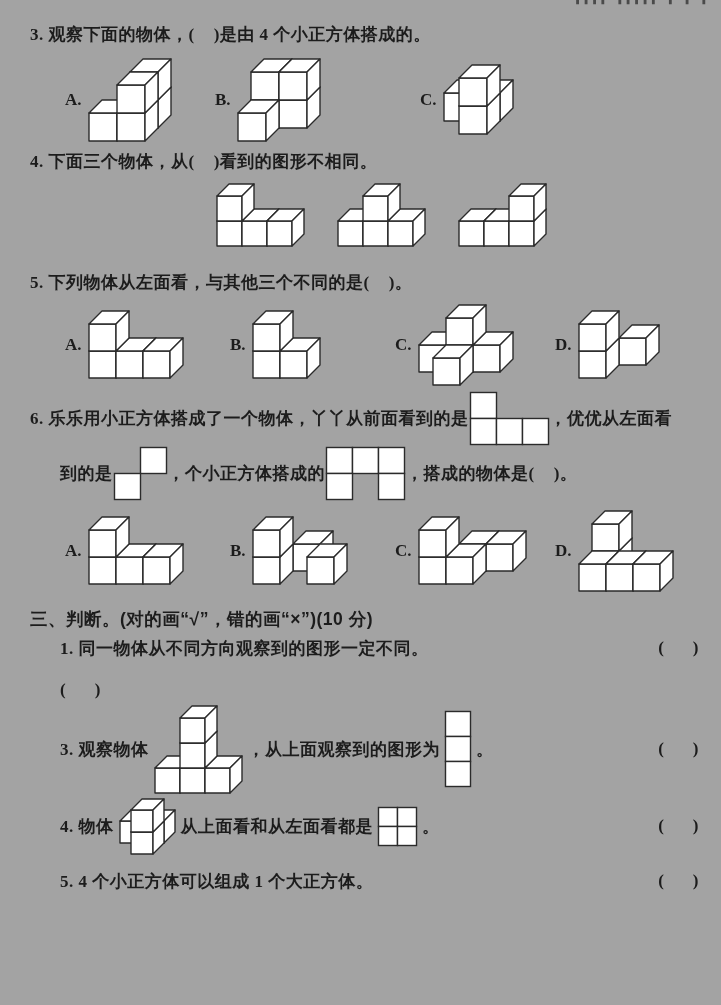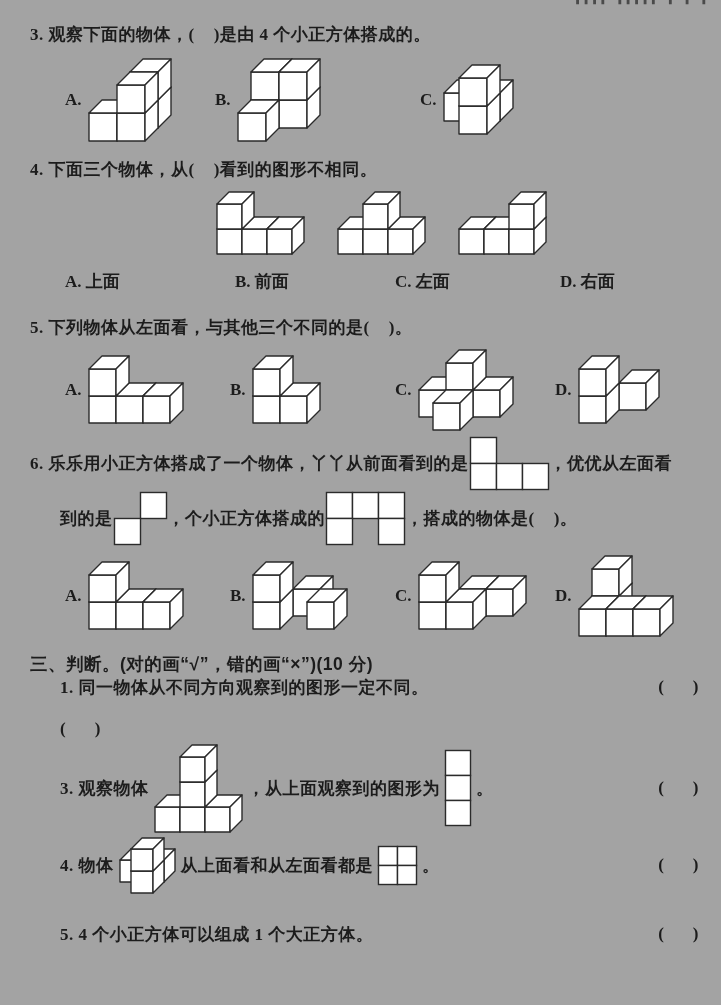--- a/index.html
+++ b/index.html
@@ -18,21 +18,21 @@
     position:absolute;top:-6px;right:10px;
     height:12px;overflow:hidden;
     font-size:9px;letter-spacing:3px;color:#4a4a4a;
     font-family:"DejaVu Sans Mono",monospace;
   }
   .qtext{
     font-size:17px;font-weight:600;line-height:1.35;
     margin:0;letter-spacing:.5px;
   }
   .q3-text{margin-top:24px;}
-  .q4-text{margin-top:16px;}
+  .q4-text{margin-top:8px;}
   .q5-text{margin-top:24px;}
   .q6-line{display:flex;align-items:center;font-size:17px;font-weight:600;letter-spacing:.5px;}
   .q6-line1{margin-top:4px;}
   .q6-line2{padding-left:30px;}
   .figrow{display:flex;align-items:center;}
   .q3-row{margin:10px 0 0 35px;}
   .q3-row .opt:nth-child(1){width:150px;}
   .q3-row .opt:nth-child(2){width:205px;}
   .q4-figrow{margin:8px 0 0 185px;gap:30px;align-items:flex-end;}
   .q4-optrow{display:flex;margin:14px 0 0 35px;font-size:17px;font-weight:600;}
@@ -52,25 +52,25 @@
   .cubefig svg,.gridfig svg{display:block;}
   .sec-heading{
     margin:14px 0 0 0;
     font-size:17.5px;font-weight:700;letter-spacing:.5px;
     font-family:"Liberation Sans","DejaVu Sans",sans-serif;
   }
   .jrow{
     display:flex;justify-content:space-between;align-items:center;
     padding-left:30px;font-size:17px;font-weight:700;letter-spacing:.5px;
   }
-  .jrow-1{margin-top:0;}
+  .jrow-1{margin-top:6px;}
   .jrow-2{margin-top:20px;}
   .jrow-3{margin-top:4px;}
   .jrow-4{margin-top:2px;}
-  .jrow-5{margin-top:28px;}
+  .jrow-5{margin-top:14px;}
   .jleft{display:flex;align-items:center;gap:4px;}
   .jans{font-weight:600;white-space:pre;}
 </style>
 </head>
 <body>
 
 <div class="page">
 
   <div class="header-marks">▖▖▖▖ ▖▖▖▖▖ ▖ ▖ ▖</div>
 
@@ -188,26 +188,20 @@
             <polygon points="52.0,64.0 64.0,52.0 64.0,27.0 52.0,39.0" fill="#ffffff" stroke="#2b2b2b" stroke-width="1.4" stroke-linejoin="round"></polygon>
             <polygon points="52.0,64.0 77.0,64.0 77.0,39.0 52.0,39.0" fill="#ffffff" stroke="#2b2b2b" stroke-width="1.4" stroke-linejoin="round"></polygon>
             <polygon points="52.0,39.0 64.0,27.0 89.0,27.0 77.0,39.0" fill="#ffffff" stroke="#2b2b2b" stroke-width="1.4" stroke-linejoin="round"></polygon>
             <polygon points="77.0,64.0 89.0,52.0 89.0,27.0 77.0,39.0" fill="#ffffff" stroke="#2b2b2b" stroke-width="1.4" stroke-linejoin="round"></polygon>
             <polygon points="52.0,39.0 77.0,39.0 77.0,14.0 52.0,14.0" fill="#ffffff" stroke="#2b2b2b" stroke-width="1.4" stroke-linejoin="round"></polygon>
             <polygon points="52.0,14.0 64.0,2.0 89.0,2.0 77.0,14.0" fill="#ffffff" stroke="#2b2b2b" stroke-width="1.4" stroke-linejoin="round"></polygon>
             <polygon points="77.0,39.0 89.0,27.0 89.0,2.0 77.0,14.0" fill="#ffffff" stroke="#2b2b2b" stroke-width="1.4" stroke-linejoin="round"></polygon>
           </svg>
         </span>
     </div>
-    <div class="q4-optrow">
-      <span class="optcell">A. 上面</span>
-      <span class="optcell">B. 前面</span>
-      <span class="optcell">C. 左面</span>
-      <span class="optcell">D. 右面</span>
-    </div>
   </section>
 
   <section>
     <p class="qtext q5-text">5. 下列物体从左面看，与其他三个不同的是(&nbsp;&nbsp;&nbsp;&nbsp;)。</p>
     <div class="figrow q5-row">
       <div class="opt">
         <span class="optlabel">A.</span>
         <span class="cubefig">
             <svg width="98" height="71" viewBox="0 0 98 71">
               <polygon points="2.0,69.0 29.0,69.0 29.0,42.0 2.0,42.0" fill="#ffffff" stroke="#2b2b2b" stroke-width="1.4" stroke-linejoin="round"></polygon>

